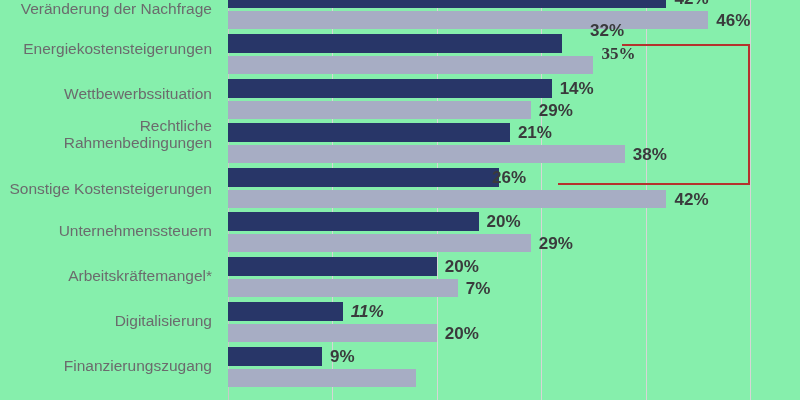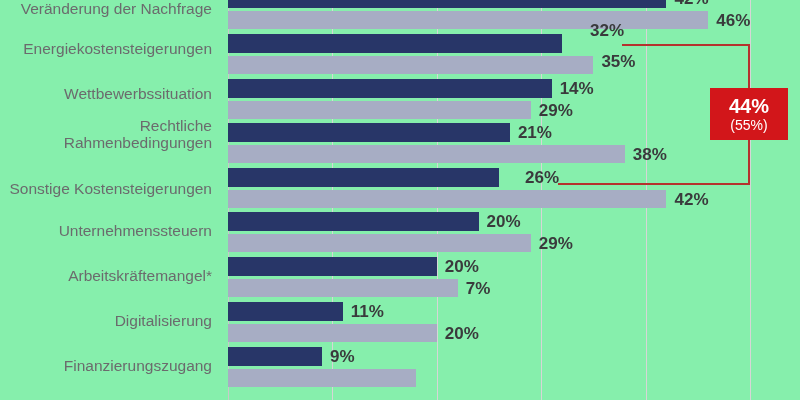--- a/index.html
+++ b/index.html
@@ -71,78 +71,74 @@
         <div class="bar dark" style="left: 228px; top: -11px; width: 438.48px; position: absolute; background: rgb(40, 54, 104);"></div>
         <div class="bar-value" style="left: 674.48px; top: -11px;">42%</div>
         <div class="bar light" style="left: 228px; top: 11px; width: 480.24px; position: absolute; background: rgb(167, 173, 196);"></div>
         <div class="bar-value" style="left: 716.24px; top: 11px;">46%</div>
       </div>
       <div class="row" style="top: 0px;">
         <div class="cat-label" style="top: 40px;">Energiekostensteigerungen</div>
         <div class="bar dark" style="left: 228px; top: 34px; width: 334.08px; position: absolute; background: rgb(40, 54, 104);"></div>
         <div class="bar-value" style="left: 570.08px; top: 21px; margin-left: 20px;">32%</div>
         <div class="bar light" style="left: 228px; top: 56px; width: 365.4px; position: absolute; background: rgb(167, 173, 196);"></div>
-        <div class="bar-value" style="left: 601.4px; top: 52px;">35%</div>
+        <div class="bar-value" style="left: 601.4px; top: 44px; font-family: Liberation Serif, serif;">35%</div>
       </div>
       <div class="row" style="top: 0px;">
         <div class="cat-label" style="top: 85px;">Wettbewerbssituation</div>
         <div class="bar dark" style="left: 228px; top: 79px; width: 323.64px; position: absolute; background: rgb(40, 54, 104);"></div>
         <div class="bar-value" style="left: 559.64px; top: 79px;">14%</div>
         <div class="bar light" style="left: 228px; top: 101px; width: 302.76px; position: absolute; background: rgb(167, 173, 196);"></div>
         <div class="bar-value" style="left: 538.76px; top: 101px;">29%</div>
       </div>
       <div class="row" style="top: 0px;">
         <div class="cat-label" style="top: 117px;">Rechtliche
 Rahmenbedingungen</div>
         <div class="bar dark" style="left: 228px; top: 123px; width: 281.88px; position: absolute; background: rgb(40, 54, 104);"></div>
         <div class="bar-value" style="left: 517.88px; top: 123px;">21%</div>
         <div class="bar light" style="left: 228px; top: 145px; width: 396.72px; position: absolute; background: rgb(167, 173, 196);"></div>
         <div class="bar-value" style="left: 632.72px; top: 145px;">38%</div>
       </div>
       <div class="row" style="top: 0px;">
         <div class="cat-label" style="top: 180px;">Sonstige Kostensteigerungen</div>
         <div class="bar dark" style="left: 228px; top: 168px; width: 271.44px; position: absolute; background: rgb(40, 54, 104);"></div>
-        <div class="bar-value" style="left: 525px; top: 168px;">26%</div>
+        <div class="bar-value" style="left: 492px; top: 168px;">26%</div>
         <div class="bar light" style="left: 228px; top: 190px; width: 438.48px; position: absolute; background: rgb(167, 173, 196);"></div>
         <div class="bar-value" style="left: 674.48px; top: 190px;">42%</div>
       </div>
       <div class="row" style="top: 0px;">
         <div class="cat-label" style="top: 222px;">Unternehmenssteuern</div>
         <div class="bar dark" style="left: 228px; top: 212px; width: 250.56px; position: absolute; background: rgb(40, 54, 104);"></div>
         <div class="bar-value" style="left: 486.56px; top: 212px;">20%</div>
         <div class="bar light" style="left: 228px; top: 234px; width: 302.76px; position: absolute; background: rgb(167, 173, 196);"></div>
         <div class="bar-value" style="left: 538.76px; top: 234px;">29%</div>
       </div>
       <div class="row" style="top: 0px;">
         <div class="cat-label" style="top: 267px;">Arbeitskräftemangel*</div>
         <div class="bar dark" style="left: 228px; top: 257px; width: 208.8px; position: absolute; background: rgb(40, 54, 104);"></div>
         <div class="bar-value" style="left: 444.8px; top: 257px;">20%</div>
         <div class="bar light" style="left: 228px; top: 279px; width: 229.68px; position: absolute; background: rgb(167, 173, 196);"></div>
         <div class="bar-value" style="left: 465.68px; top: 279px;">7%</div>
       </div>
       <div class="row" style="top: 0px;">
         <div class="cat-label" style="top: 312px;">Digitalisierung</div>
         <div class="bar dark" style="left: 228px; top: 302px; width: 114.84px; position: absolute; background: rgb(40, 54, 104);"></div>
-        <div class="bar-value" style="left: 350.84px; top: 302px;">11%</div>
+        <div class="bar-value" style="left: 350.84px; top: 302px; font-style: italic;">11%</div>
         <div class="bar light" style="left: 228px; top: 324px; width: 208.8px; position: absolute; background: rgb(167, 173, 196);"></div>
         <div class="bar-value" style="left: 444.8px; top: 324px;">20%</div>
       </div>
       <div class="row" style="top: 0px;">
         <div class="cat-label" style="top: 357px;">Finanzierungszugang</div>
         <div class="bar dark" style="left: 228px; top: 347px; width: 93.96px; position: absolute; background: rgb(40, 54, 104);"></div>
         <div class="bar-value" style="left: 329.96px; top: 347px;">9%</div>
         <div class="bar light" style="left: 228px; top: 369px; width: 187.92px; position: absolute; background: rgb(167, 173, 196);"></div>
         <div class="bar-value" style="left: 435px; top: 369px; margin-top: 48px;">18%</div>
       </div>
     </div>
 
   <div class="callout-bracket">
     <div class="cb-h" style="left:622px;top:44px;width:128px;"></div>
     <div class="cb-h" style="left:558px;top:183px;width:192px;"></div>
     <div class="cb-v" style="left:748px;top:44px;height:140px;"></div>
   </div>
 
-  <div class="callout-box" style="left:710px;top:88px;width:78px;height:52px;">
-    <div class="callout-main">44%</div>
-    <div class="callout-sub">(55%)</div>
-  </div>
 
 </div>
 
 </body></html>

